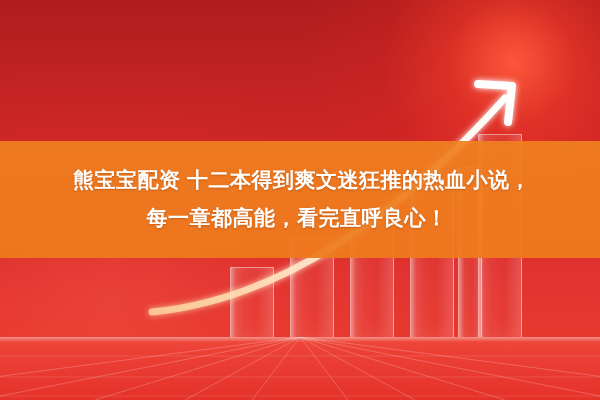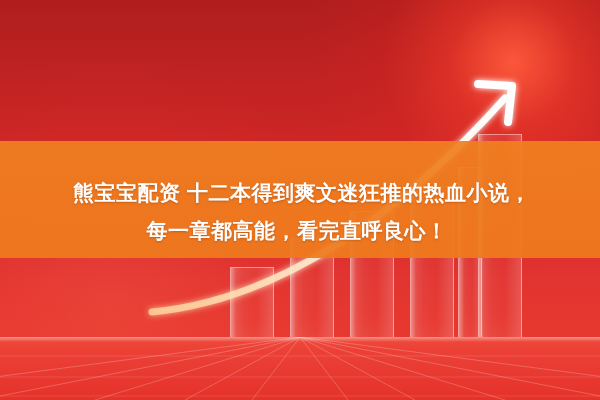--- a/index.html
+++ b/index.html
@@ -119,21 +119,21 @@
         #f08020 0%,
         #ef7d1e 40%,
         #ee7a1c 100%);
     mix-blend-mode: normal;
     opacity: 0.93;
   }
   #band-inner {
     position: absolute;
     left: 0;
     right: 0;
-    top: 153px;
+    top: 140px;
     height: 117px;
     display: flex;
     flex-direction: column;
     align-items: center;
     justify-content: center;
   }
   .headline-line {
     color: #ffffff;
     font-size: 21px;
     font-weight: bold;

